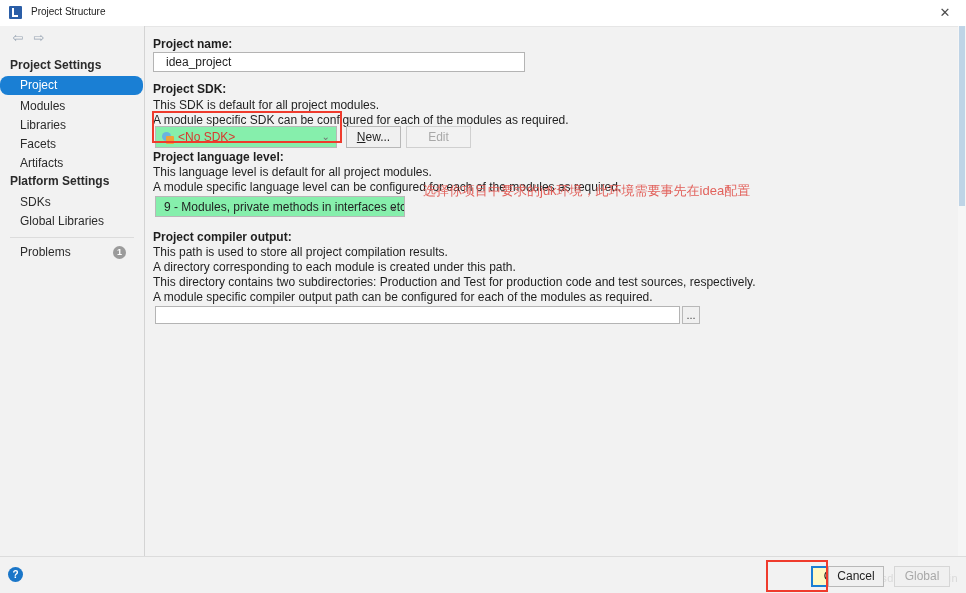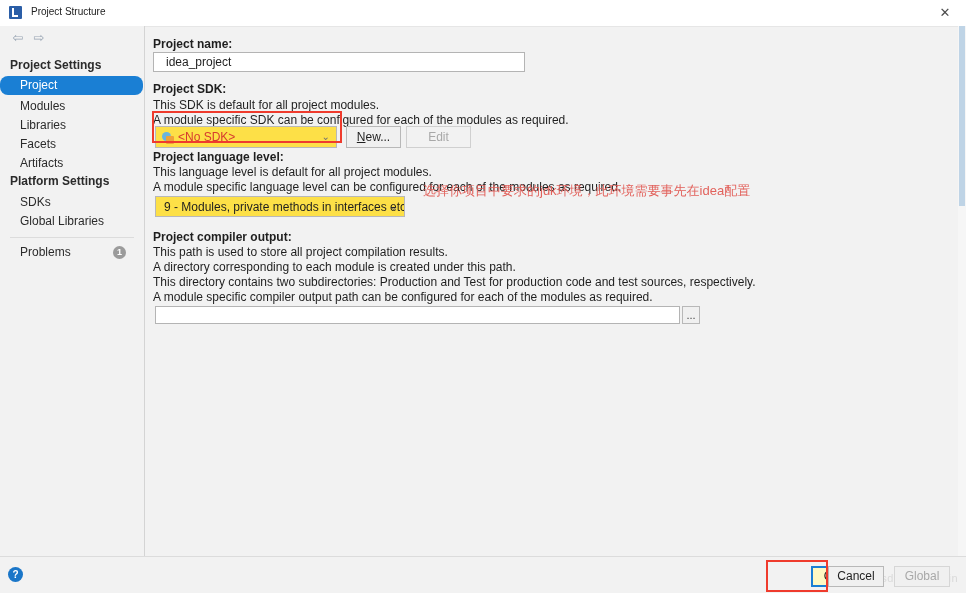--- a/index.html
+++ b/index.html
@@ -171,21 +171,21 @@
     box-sizing: border-box;
     font-family: "Liberation Sans", sans-serif;
     font-size: 12px;
     color: #1f1f1f;
     padding: 0 4px;
     line-height: 18px;
     outline: none;
   }
   .combo {
     position: absolute;
-    background: #fde047;
+    background: #86efac;
     border: 1px solid #b8b8b8;
     box-sizing: border-box;
     font-size: 12px;
     color: #1f1f1f;
     line-height: 20px;
     white-space: nowrap;
     overflow: hidden;
   }
   .combo .caret {
     position: absolute;

